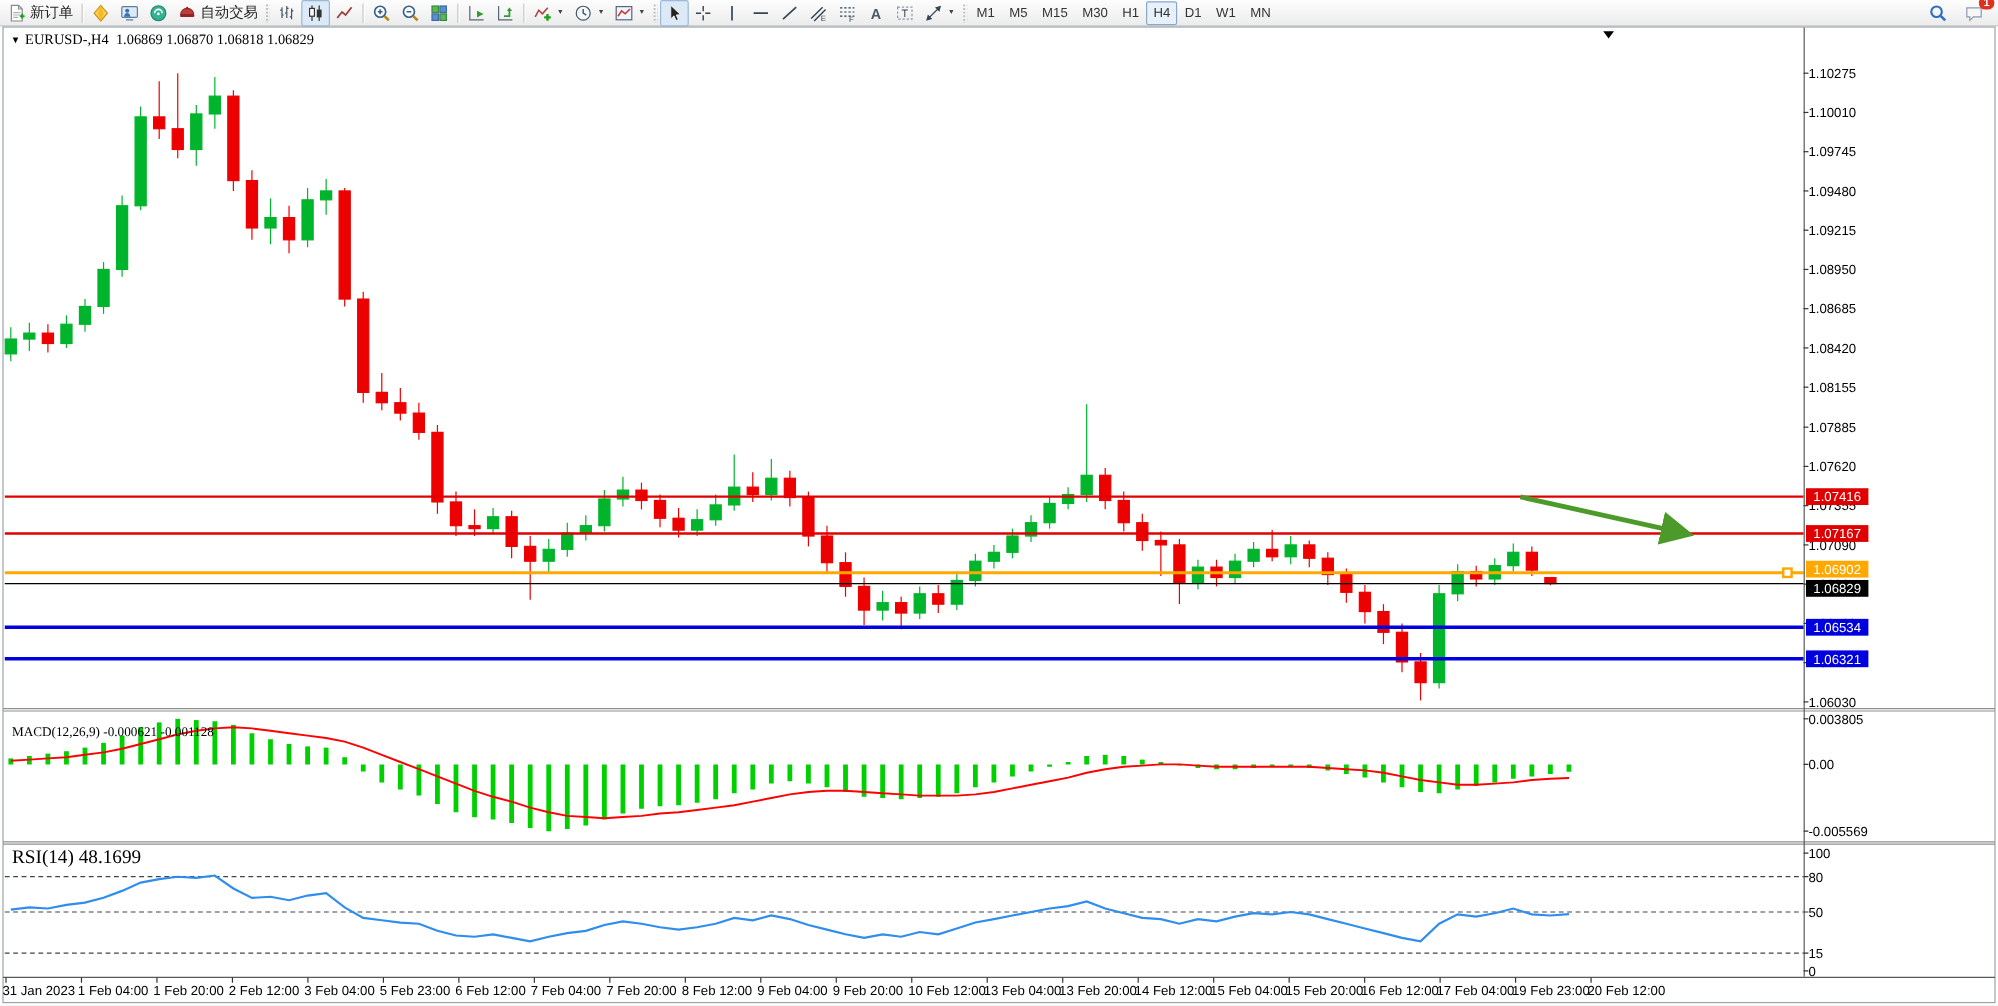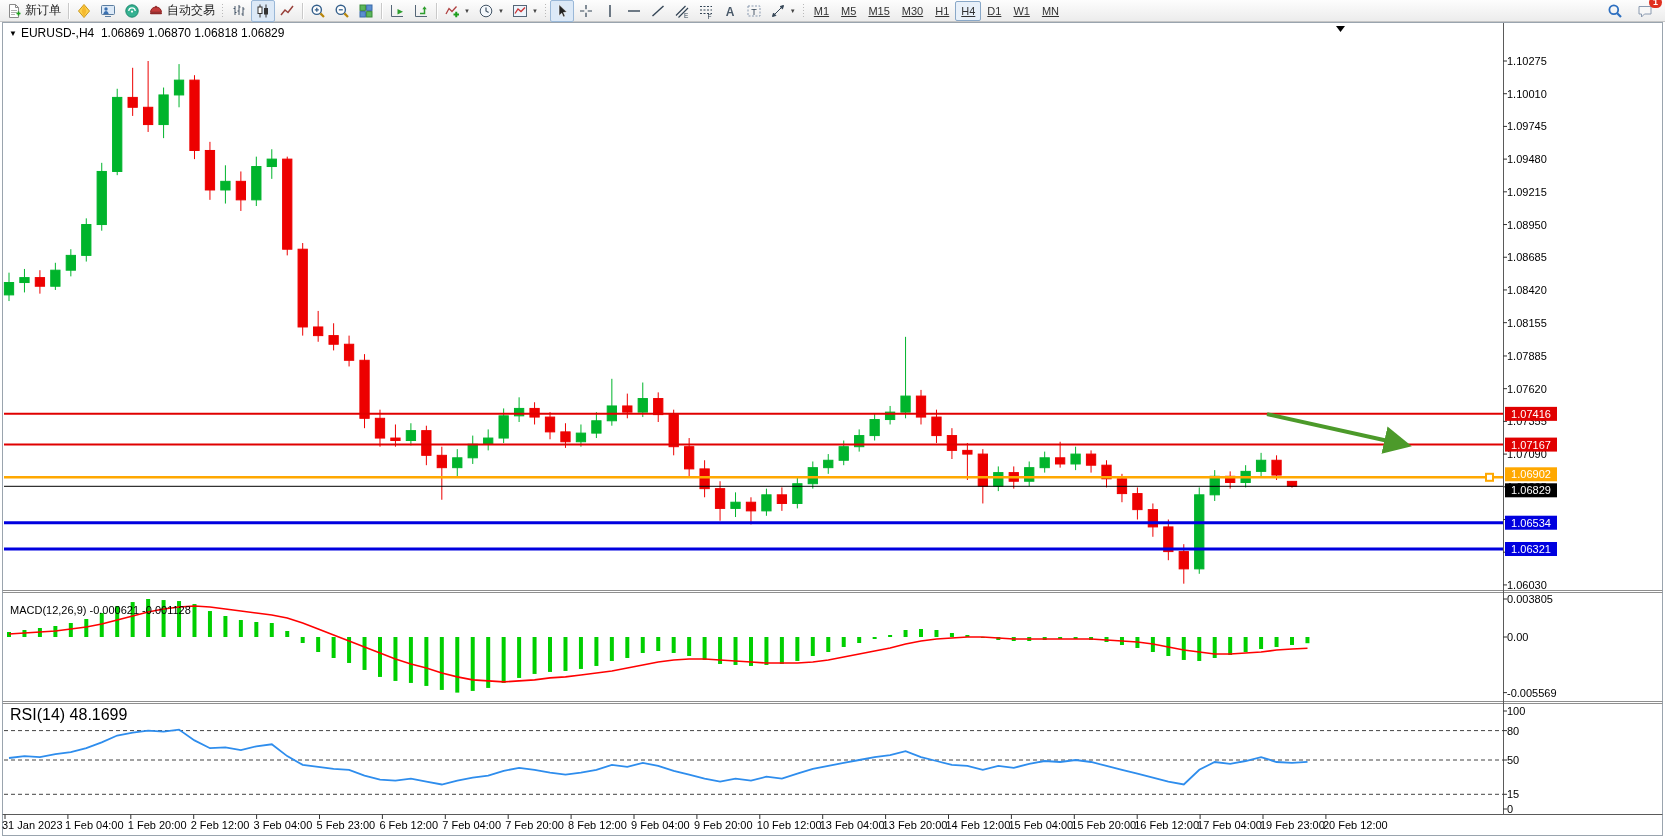--- a/index.html
+++ b/index.html
@@ -9,28 +9,28 @@
     background:linear-gradient(#fdfdfd,#ececec);border-bottom:1px solid #c6c6c6;padding-left:2px;box-sizing:border-box;}
   .tb-btn{display:flex;align-items:center;gap:3px;height:20px;padding:0 3px;border:1px solid transparent;
     border-radius:2px;font-size:12px;color:#222;cursor:default;white-space:nowrap;}
   .tb-btn.active{background:#dce9f7;border-color:#9ab8d8;}
   .tb-btn svg{width:16px;height:16px;display:block;}
   .tb-sep{width:1px;height:16px;background:#c9c9c9;margin:0 3px;flex:0 0 auto;box-shadow:1px 0 0 #fff;}
   .tb-grip{width:4px;height:16px;margin:0 2px;flex:0 0 auto;
     background-image:radial-gradient(#b9b9b9 35%,transparent 40%);background-size:3px 3px;}
   .tb-caret{font-size:6px;color:#444;margin-left:1px;}
   .tf-btn{font-size:11px;color:#333;padding:0 5px;height:18px;display:flex;align-items:center;
-    border:1px solid transparent;border-radius:2px;text-decoration:underline;}
+    border:1px solid transparent;border-radius:2px;}
   .tf-btn.active{background:#e8f0f9;border-color:#89a8c8;}
   #tb-right{margin-left:auto;display:flex;align-items:center;gap:6px;padding-right:8px;}
   .badge{position:absolute;top:-4px;right:-6px;background:#e03020;color:#fff;font-size:9px;line-height:11px;
     min-width:11px;height:11px;border-radius:6px;text-align:center;font-weight:bold;padding:0 1px;}
   
   #chart-svg{position:absolute;left:0;top:0;}
-  .overlay{position:absolute;font-size:12px;color:#000;z-index:5;white-space:nowrap;}
+  .overlay{position:absolute;font-size:12px;color:#000;z-index:5;white-space:nowrap;font-family:Liberation Serif, serif;}
   #chart-title{left:9px;top:26px;}
   #chart-title .marker{font-size:8px;vertical-align:1px;margin-right:4px;}
   #macd-label{left:10px;top:604px;font-size:11px;}
   #rsi-label{left:10px;top:706px;font-size:16px;}
   svg text{font-family:"Liberation Sans",sans-serif;}
 </style>
 </head>
 <body>
 
 <svg width="0" height="0" style="position:absolute" aria-hidden="true">

